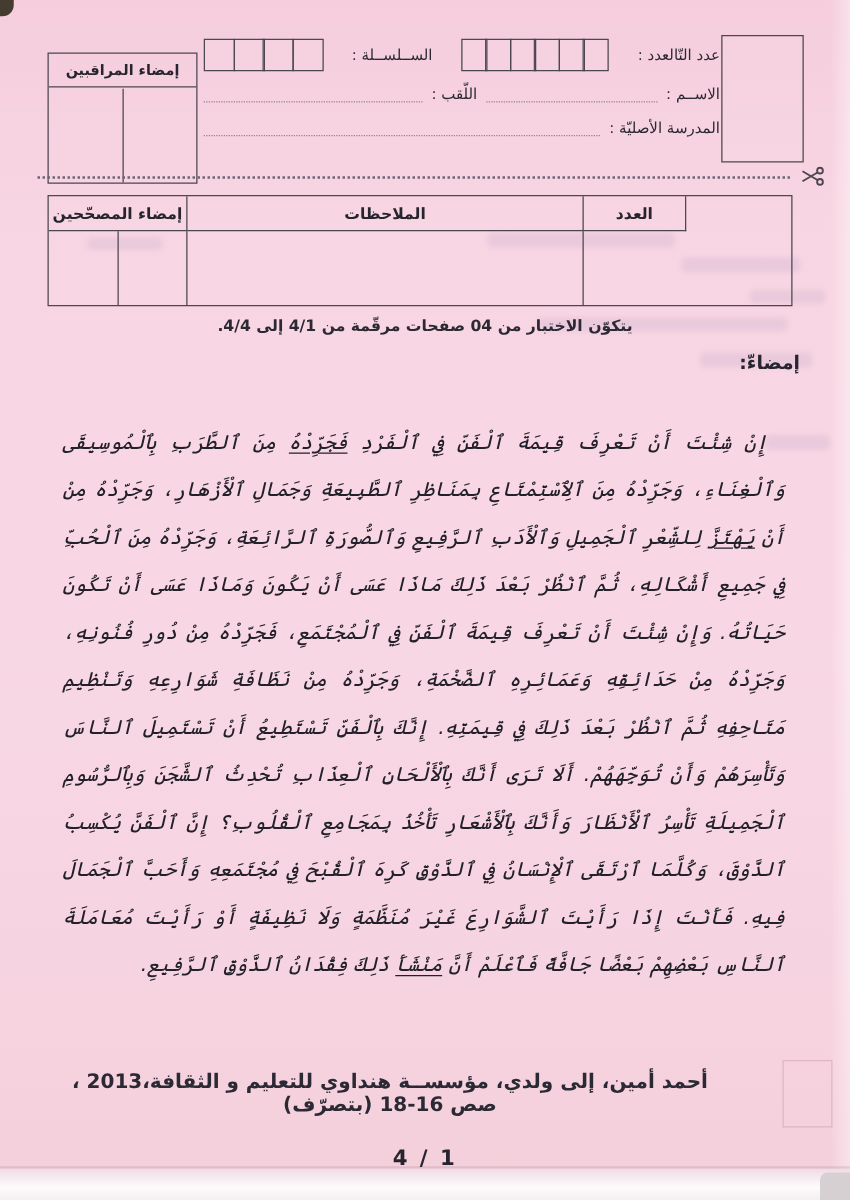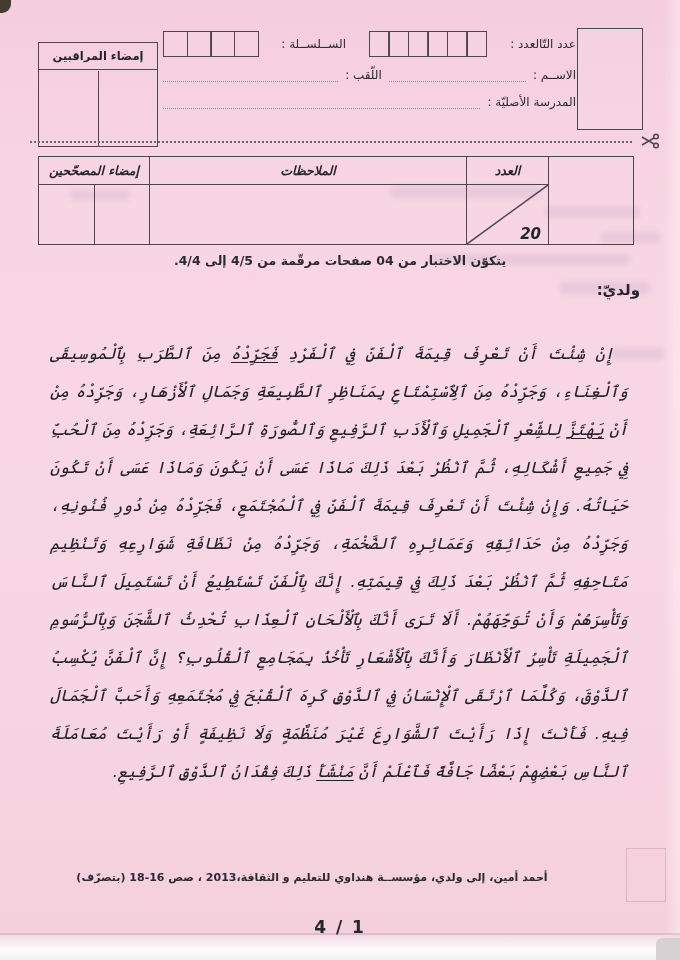--- a/index.html
+++ b/index.html
@@ -31,40 +31,40 @@
   .cbox{width:21px;height:26px;border:1.5px solid #4b4650;box-sizing:border-box;background:rgba(255,255,255,.05);}
   .cbox+.cbox{margin-inline-start:-1.5px;}
   .boxes.series .cbox{width:25px;}
   .dotline{flex:1;height:13px;border-bottom:1.7px dotted #8d8496;}
   
   .cutline{position:absolute;top:141px;left:30px;right:48px;border-top:2px dotted #6d6677;}
   .scissors{position:absolute;top:133px;right:20px;}
   
   .gtable{position:absolute;left:38px;top:156px;width:596px;height:89px;border:1.6px solid #4b4650;
           display:grid;grid-template-columns:111px 317px 82px 1fr;grid-template-rows:28px 1fr;box-sizing:border-box;direction:ltr;}
-  .gcell{position:relative;box-sizing:border-box;font-style:italic;}
+  .gcell{position:relative;box-sizing:border-box;}
   .ghead{display:flex;align-items:center;justify-content:center;font-weight:bold;font-size:12.5px;direction:rtl;border-bottom:1.6px solid #4b4650;}
   .bR{border-right:1.6px solid #4b4650;}
   .gblank{grid-column:4;grid-row:1/3;}
   .gsig-body{display:flex;}
   .gsig-body .half{flex:1;}
   .gsig-body .half+.half{border-left:1.6px solid #4b4650;}
   .gscore-body svg{position:absolute;inset:0;width:100%;height:100%;}
   .score-val{position:absolute;right:7px;bottom:1px;font-weight:bold;font-size:15px;}
   
   .exam-note{position:absolute;top:253px;left:0;width:100%;text-align:center;font-weight:bold;font-size:12.5px;direction:rtl;color:#2b2933;}
   .nass-label{position:absolute;top:281px;right:40px;font-weight:bold;font-size:15px;direction:rtl;}
   .text-title{position:absolute;top:279px;left:90px;right:0;text-align:center;font-weight:bold;font-size:16.5px;direction:rtl;}
   .body-text{position:absolute;top:321px;left:36px;right:38px;direction:rtl;text-align:justify;
              font-size:16px;line-height:38px;color:#22202a;}
   .body-text p{margin:14px;font-style:italic;}
   .body-text p.p1{text-indent:14px;}
   .body-text p.p2{margin-top:11px;text-indent:10px;}
   .u{text-decoration:underline;text-underline-offset:3px;}
-  .citation{position:absolute;top:855px;left:42px;right:98px;text-align:center;font-weight:bold;font-size:11px;direction:rtl;color:#2b2933;margin-top:16px;}
+  .citation{position:absolute;top:855px;left:42px;right:98px;text-align:center;font-weight:bold;font-size:16px;direction:rtl;color:#2b2933;}
   .pagenum{position:absolute;top:917px;left:0;width:100%;text-align:center;font-weight:bold;font-size:17px;letter-spacing:2px;direction:ltr;}
 </style>
 </head>
 <body>
 
 <div class="page">
 
   <div class="corner-mark"></div>
   <div class="right-edge"></div>
   <div class="bleed" style="left:390px;top:186px;width:150px;height:12px;"></div>
@@ -128,31 +128,25 @@
   <div class="gtable">
     <div class="gcell ghead bR">إمضاء المصحّحين</div>
     <div class="gcell ghead bR">الملاحظات</div>
     <div class="gcell ghead bR">العدد</div>
     <div class="gcell gblank"></div>
     <div class="gcell bR gsig-body">
       <div class="half"></div>
       <div class="half"></div>
     </div>
     <div class="gcell bR"></div>
-    <div class="gcell bR gscore-body">
-      <svg viewBox="0 0 100 100" preserveAspectRatio="none">
-        <line x1="0" y1="100" x2="100" y2="0" stroke="#4b4650" stroke-width="1.5" vector-effect="non-scaling-stroke"></line>
-      </svg>
-      <span class="score-val">20</span>
-    </div>
   </div>
 
-  <div class="exam-note">يتكوّن الاختبار من 04 صفحات مرقّمة من 4/5 إلى 4/4.</div>
+  <div class="exam-note">يتكوّن الاختبار من 04 صفحات مرقّمة من 4/1 إلى 4/4.</div>
 
-  <div class="nass-label">ولديّ:</div>
+  <div class="nass-label">إمضاءّ:</div>
 
   <div class="body-text">
     <p class="p1"><span>إِنْ شِئْتَ أَنْ تَعْرِفَ قِيمَةَ ٱلْفَنِّ فِي ٱلْفَرْدِ </span><span class="u">فَجَرِّدْهُ</span><span> مِنَ ٱلطَّرَبِ بِٱلْمُوسِيقَى وَٱلْغِنَاءِ، وَجَرِّدْهُ مِنَ ٱلِٱسْتِمْتَاعِ بِمَنَاظِرِ ٱلطَّبِيعَةِ وَجَمَالِ ٱلْأَزْهَارِ، وَجَرِّدْهُ مِنْ أَنْ </span><span class="u">يَهْتَزَّ</span><span> لِلشِّعْرِ ٱلْجَمِيلِ وَٱلْأَدَبِ ٱلرَّفِيعِ وَٱلصُّورَةِ ٱلرَّائِعَةِ، وَجَرِّدْهُ مِنَ ٱلْحُبِّ فِي جَمِيعِ أَشْكَالِهِ، ثُمَّ ٱنْظُرْ بَعْدَ ذَلِكَ مَاذَا عَسَى أَنْ يَكُونَ وَمَاذَا عَسَى أَنْ تَكُونَ حَيَاتُهُ. وَإِنْ شِئْتَ أَنْ تَعْرِفَ قِيمَةَ ٱلْفَنِّ فِي ٱلْمُجْتَمَعِ، فَجَرِّدْهُ مِنْ دُورِ فُنُونِهِ، وَجَرِّدْهُ مِنْ حَدَائِقِهِ وَعَمَائِرِهِ ٱلضَّخْمَةِ، وَجَرِّدْهُ مِنْ نَظَافَةِ شَوَارِعِهِ وَتَنْظِيمِ مَتَاحِفِهِ ثُمَّ ٱنْظُرْ بَعْدَ ذَلِكَ فِي قِيمَتِهِ. إِنَّكَ بِٱلْفَنِّ تَسْتَطِيعُ أَنْ تَسْتَمِيلَ ٱلنَّاسَ وَتَأْسِرَهُمْ وَأَنْ تُوَجِّهَهُمْ. أَلَا تَرَى أَنَّكَ بِٱلْأَلْحَانِ ٱلْعِذَابِ تُحْدِثُ ٱلشَّجَنَ وَبِٱلرُّسُومِ ٱلْجَمِيلَةِ تَأْسِرُ ٱلْأَنْظَارَ وَأَنَّكَ بِٱلْأَشْعَارِ تَأْخُذُ بِمَجَامِعِ ٱلْقُلُوبِ؟ إِنَّ ٱلْفَنَّ يُكْسِبُ ٱلذَّوْقَ، وَكُلَّمَا ٱرْتَقَى ٱلْإِنْسَانُ فِي ٱلذَّوْقِ كَرِهَ ٱلْقُبْحَ فِي مُجْتَمَعِهِ وَأَحَبَّ ٱلْجَمَالَ فِيهِ. فَأَنْتَ إِذَا رَأَيْتَ ٱلشَّوَارِعَ غَيْرَ مُنَظَّمَةٍ وَلَا نَظِيفَةٍ أَوْ رَأَيْتَ مُعَامَلَةَ ٱلنَّاسِ بَعْضِهِمْ بَعْضًا جَافَّةً فَٱعْلَمْ أَنَّ </span><span class="u">مَنْشَأَ</span><span> ذَلِكَ فِقْدَانُ ٱلذَّوْقِ ٱلرَّفِيعِ.</span></p>
   </div>
 
   <div class="citation">أحمد أمين، إلى ولدي، مؤسســة هنداوي للتعليم و الثقافة،2013 ، صص 16-18 (بتصرّف)</div>
   <div class="stamp-ghost"></div>
   <div class="pagenum">4 / 1</div>
 
   <div class="bottom-line"></div>

